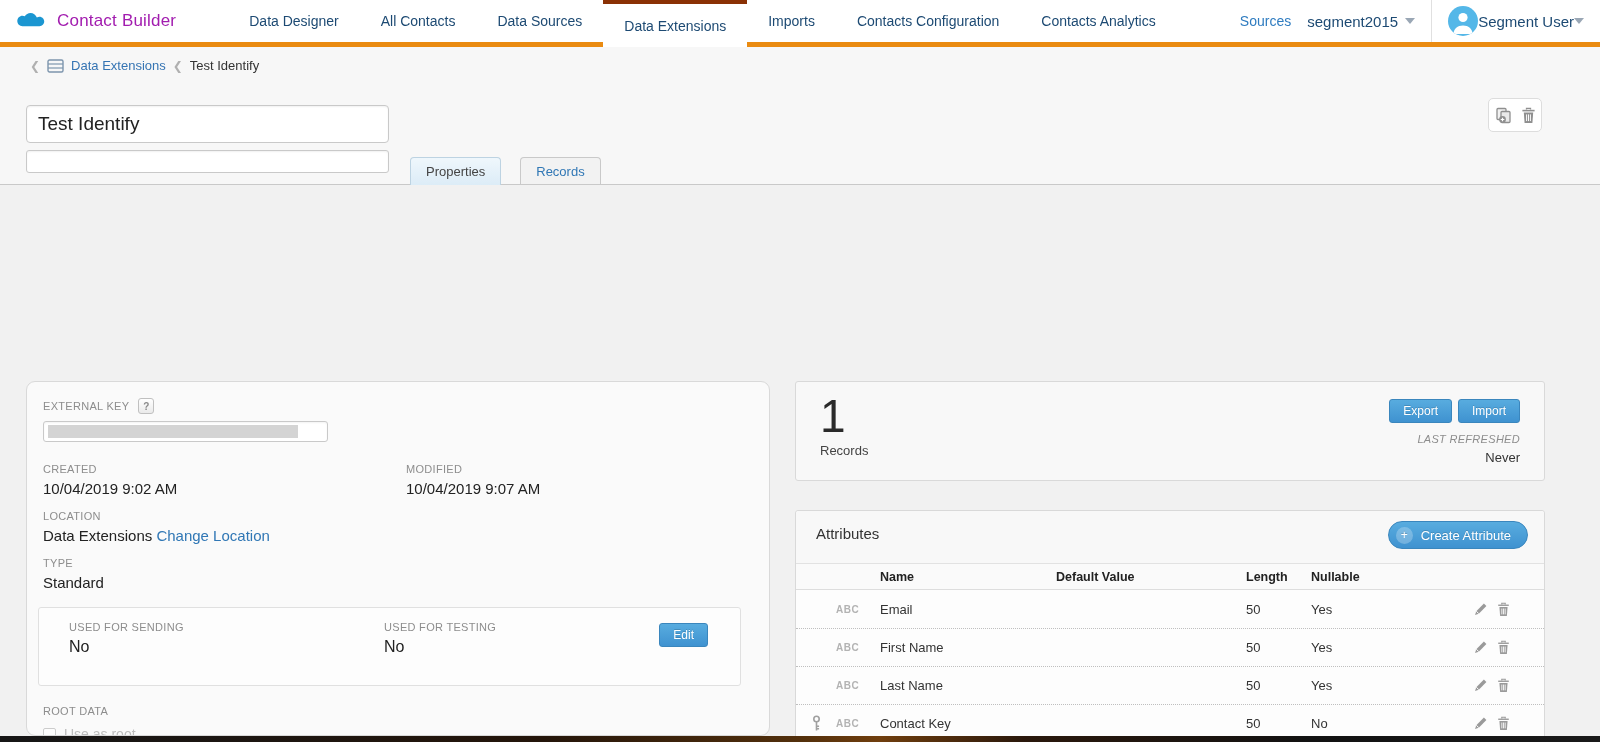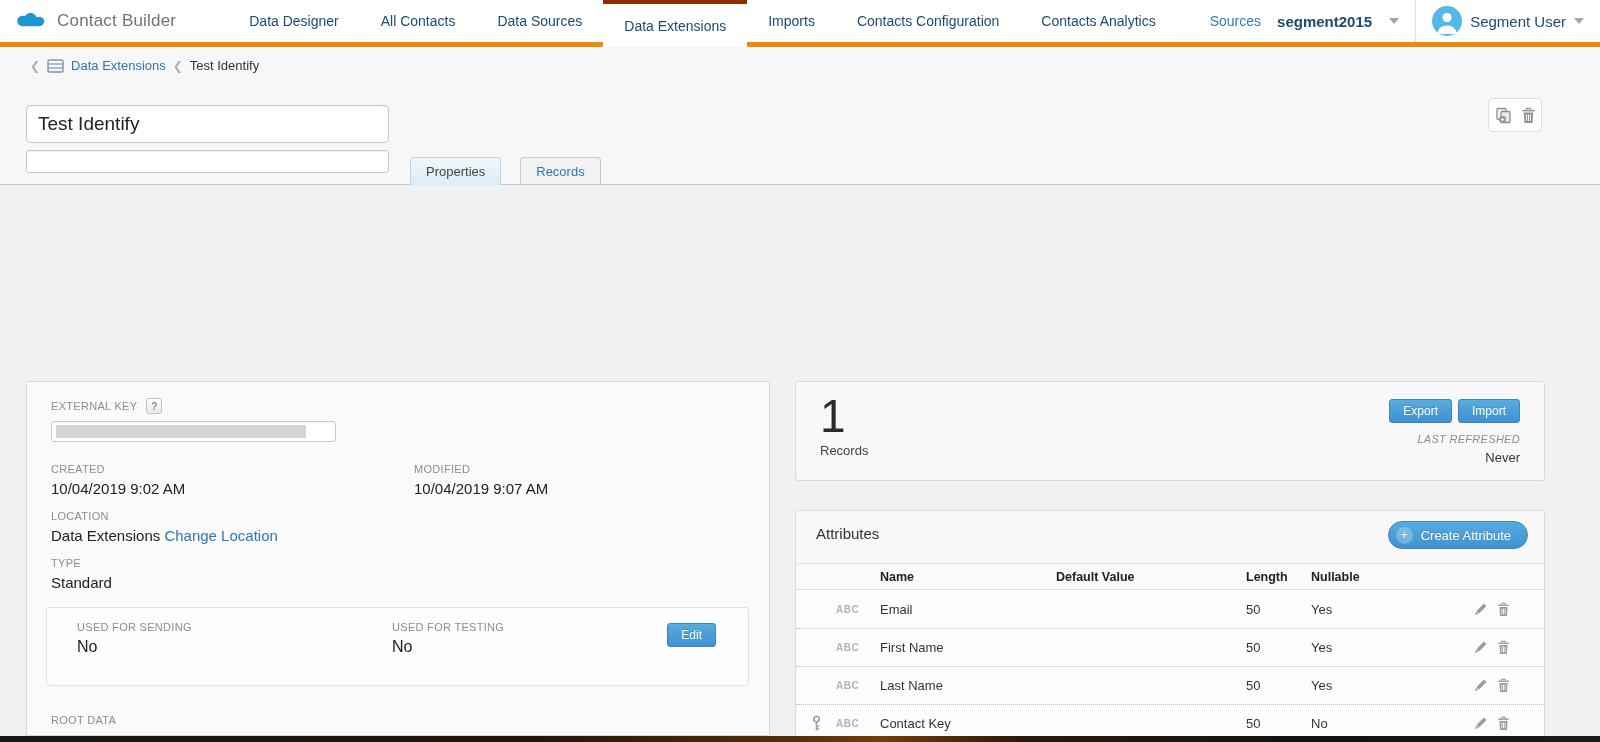--- a/index.html
+++ b/index.html
@@ -6,37 +6,37 @@
   html,body { background:#e9e9e9; }
   .page {
     position:relative; width:1600px; height:742px; overflow:hidden;
     background:#f1f1f1; font-family:"Liberation Sans", sans-serif; color:#222;
   }
   
   .topnav { position:absolute; top:0; left:0; right:0; height:47px; background:#fff; z-index:10; }
   .orange-bar { position:absolute; top:42px; left:0; right:0; height:5px; background:#ea8b11; z-index:1; }
   .nav-row { position:relative; display:flex; align-items:flex-start; height:47px; padding-left:14px; }
   .brand { display:flex; align-items:center; height:42px; gap:9px; margin-right:52px; }
-  .brand-label { font-size:17px; color:#737373; letter-spacing:.2px; }
+  .brand-label { font-size:17px; color:#a21caf; letter-spacing:.2px; }
   .nav-items { display:flex; align-items:flex-start; height:47px; }
   .nav-item {
     display:flex; align-items:center; height:42px; padding:0 21px;
     font-size:14px; color:#1d4a73; text-decoration:none; cursor:pointer; white-space:nowrap;
   }
   .nav-item.active {
     height:47px; background:#fff; border-top:4px solid #8a3104;
     position:relative; z-index:3; font-weight:bold; font-weight:normal;
   }
   .nav-right { margin-left:auto; display:flex; align-items:center; height:42px; padding-right:16px; gap:16px; }
   .feedback-link { font-size:14px; color:#2f7cc0; text-decoration:none; cursor:pointer; }
-  .account { display:flex; align-items:center; gap:17px; font-size:15px; color:#1d4a73; cursor:pointer;font-weight:bold; }
+  .account { display:flex; align-items:center; gap:7px; font-size:15px; color:#1d4a73; cursor:pointer; }
   .caret { width:0; height:0; border-left:5px solid transparent; border-right:5px solid transparent; border-top:6px solid #9aa7b5; }
   .nav-divider { width:1px; height:42px; background:#e0e0e0; }
   .avatar { width:30px; height:30px; border-radius:50%; background:#54b7e8; overflow:hidden; display:flex; align-items:flex-end; justify-content:center; }
-  .user { display:flex; align-items:center; gap:8px; font-size:15px; color:#1d4a73; cursor:pointer; }
+  .user { display:flex; align-items:center; font-size:15px; color:#1d4a73; cursor:pointer; }
 
   
   .upper { position:absolute; top:47px; left:0; right:0; height:137px; background:#f7f7f7; }
   .breadcrumb { position:absolute; top:58px; left:30px; display:flex; align-items:center; gap:7px; font-size:13px; }
   .crumb-chevron { color:#b0b0b0; font-size:12px; line-height:1; }
   .crumb-link { color:#3574b3; text-decoration:none; cursor:pointer; }
   .crumb-current { color:#333; }
 
   .name-input {
     position:absolute; top:105px; left:26px; width:363px; height:38px;
@@ -65,22 +65,22 @@
   .icon-group {
     position:absolute; top:98px; right:58px; width:54px; height:34px;
     background:#fff; border:1px solid #ddd; border-radius:5px;
     display:flex; align-items:center; justify-content:center; gap:8px;
   }
   .icon-group .ic { display:flex; cursor:pointer; }
 
   
   .left-panel {
     position:absolute; top:196px; left:26px; width:744px; bottom:6px;
-    background:#fafafa; border:1px solid #d9d9d9; border-radius:1px; overflow:hidden;
-    padding:16px 24px;
+    background:#fafafa; border:1px solid #d9d9d9; border-radius:9px; overflow:hidden;
+    padding:16px 16px;
   }
   .flabel { font-size:11px; color:#8d8d8d; letter-spacing:.3px; }
   .fvalue { font-size:15px; color:#222; margin-top:5px; }
   .extkey-row { display:flex; align-items:center; gap:9px; }
   .help-btn {
     width:16px; height:16px; border:1px solid #c0c0c0; border-radius:3px;
     background:linear-gradient(#fff,#eaeaea); color:#8a8a8a; font-size:10px; font-weight:bold;
     display:flex; align-items:center; justify-content:center; cursor:pointer;
   }
   .extkey-input {
@@ -99,21 +99,21 @@
   }
   .sending-box .col1 { width:315px; }
   .btn {
     display:inline-flex; align-items:center; justify-content:center;
     background:linear-gradient(#58acdf,#3f92d0); border:1px solid #3a86bd; border-radius:3px;
     color:#fff; font-size:12px; padding:4px 13px; cursor:pointer; font-family:"Liberation Sans",sans-serif;
     text-shadow:0 -1px 0 rgba(0,0,0,.15);
   }
   .sending-box .btn { position:absolute; right:32px; top:15px; }
 
-  .root-label { margin-top:28px; }
+  .root-label { margin-top:19px; }
   .checkbox-row { display:flex; align-items:center; gap:8px; margin-top:9px; }
   .checkbox { width:13px; height:13px; border:1px solid #ccc; border-radius:2px; background:#fdfdfd; }
   .checkbox-label { font-size:14px; color:#bdbdbd; }
 
   
   .records-card {
     position:absolute; top:196px; left:795px; width:750px; height:100px;
     background:#f8f8f8; border:1px solid #d9d9d9; border-radius:3px; padding:10px 24px;
   }
   .rec-num { font-size:46px; color:#2a2a2a; line-height:1.05; }

